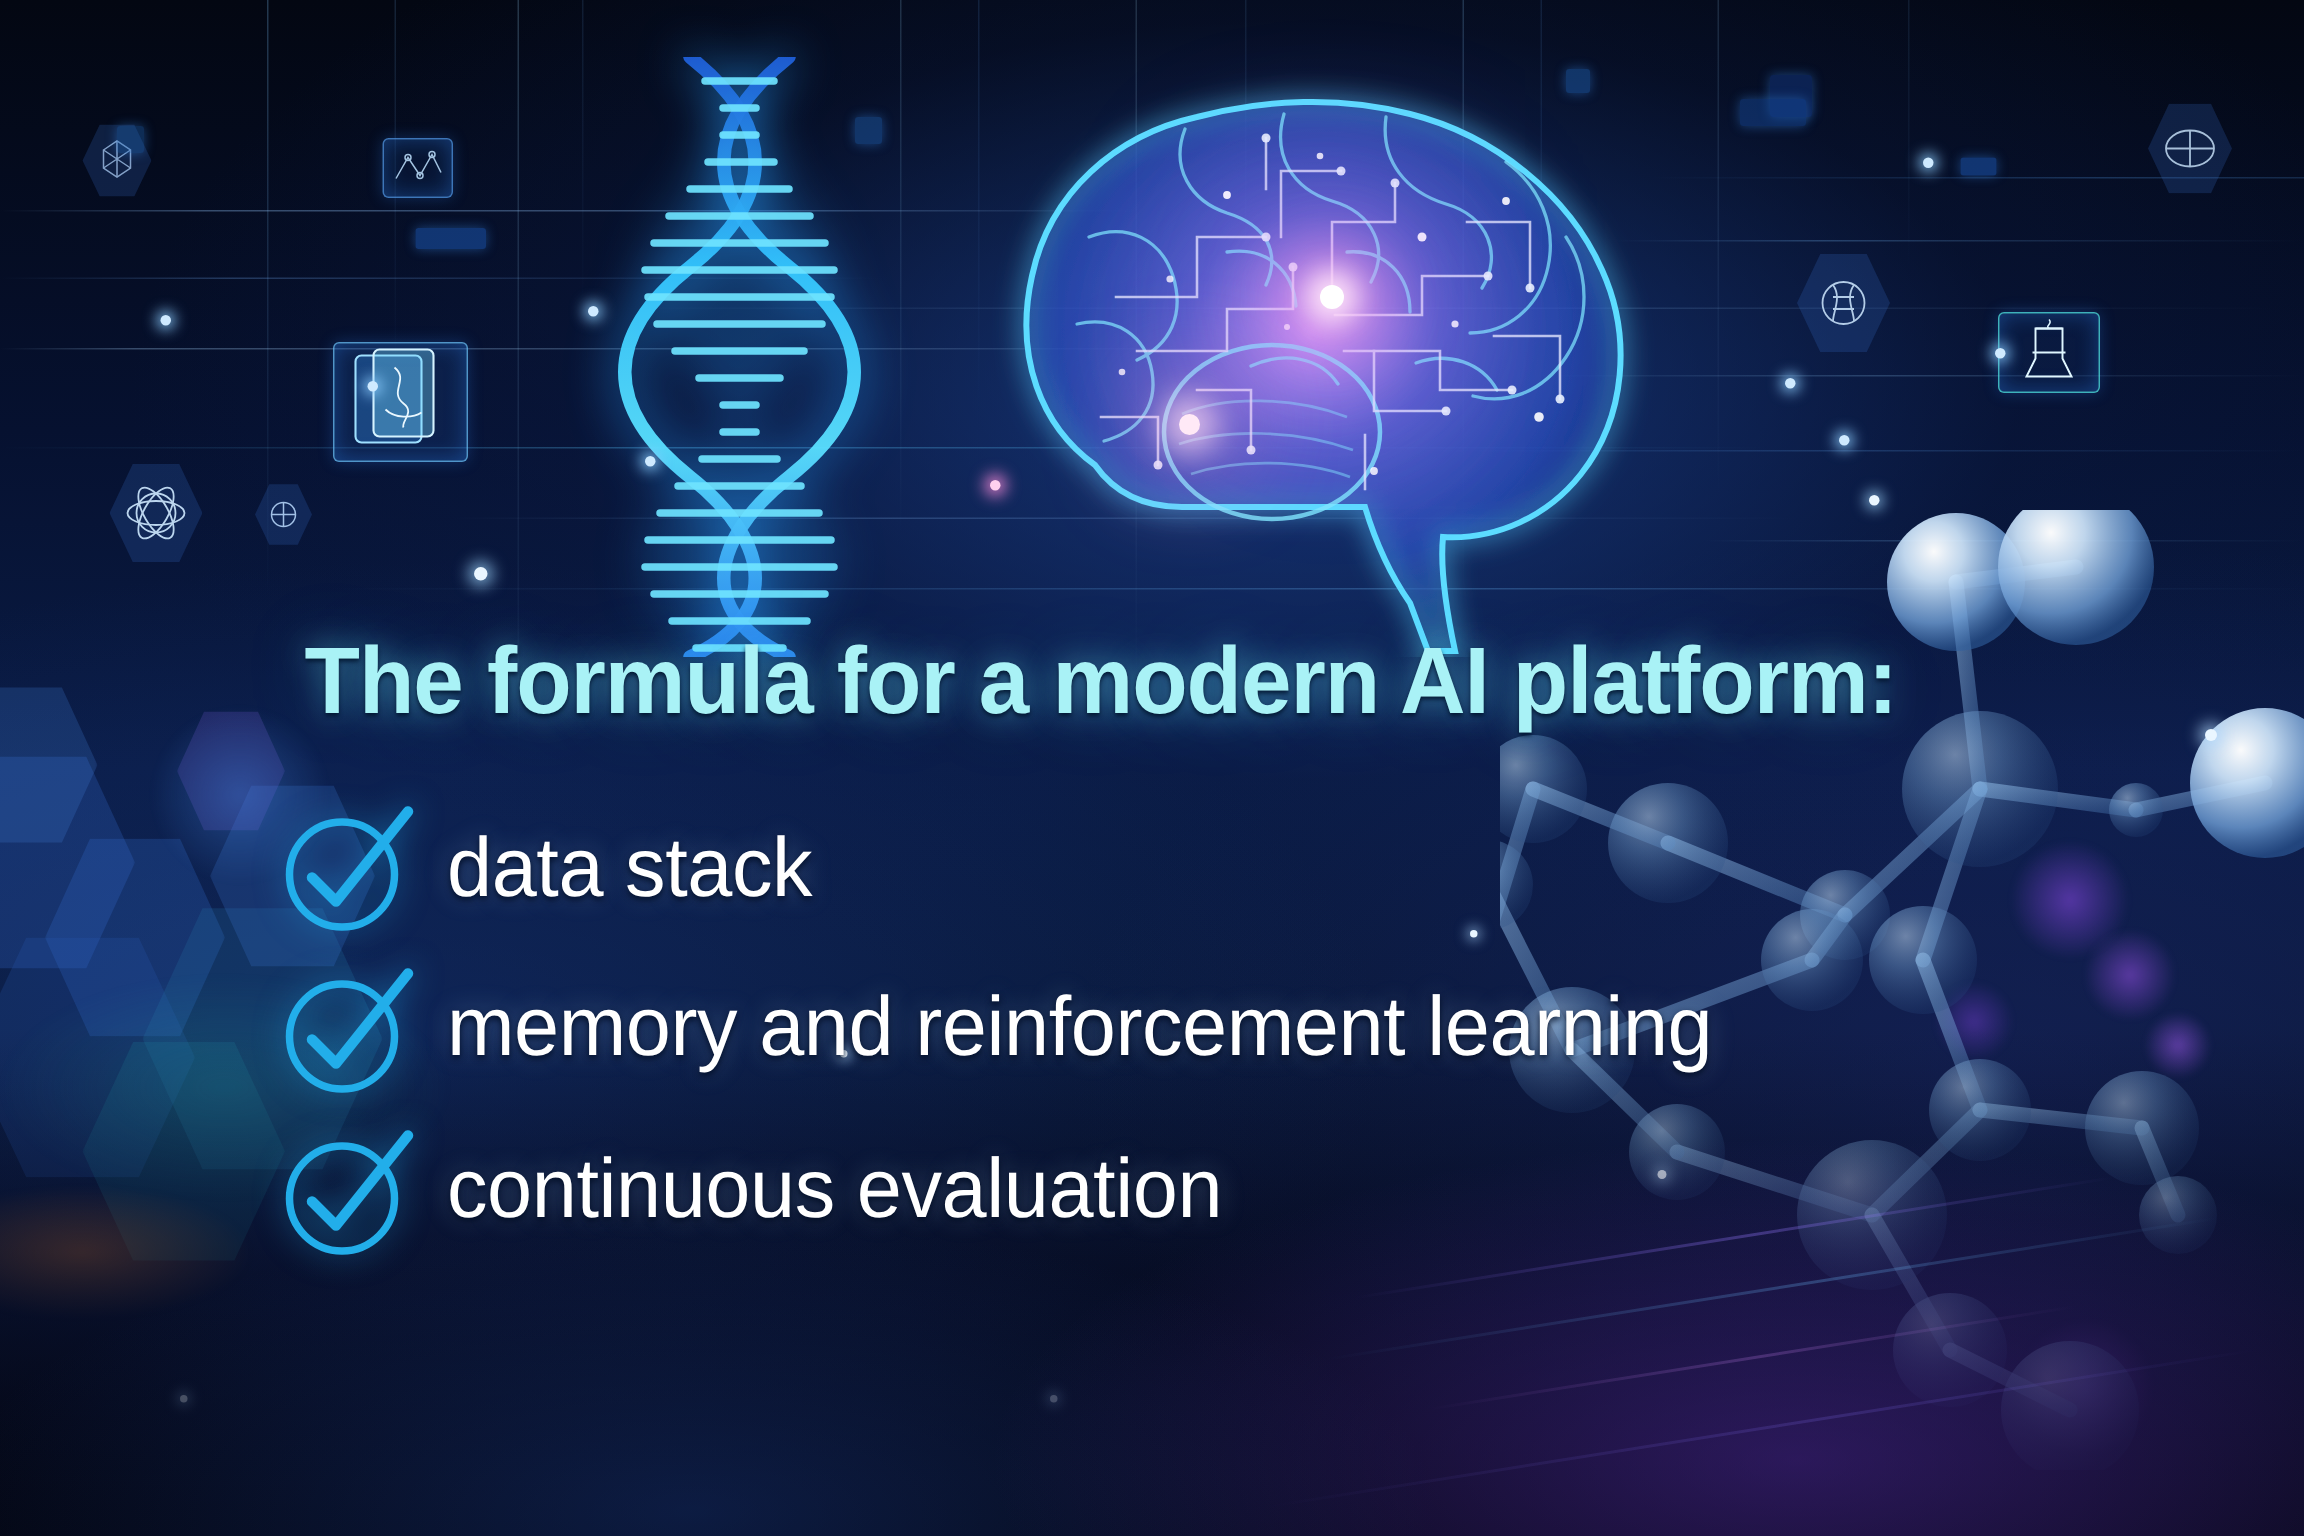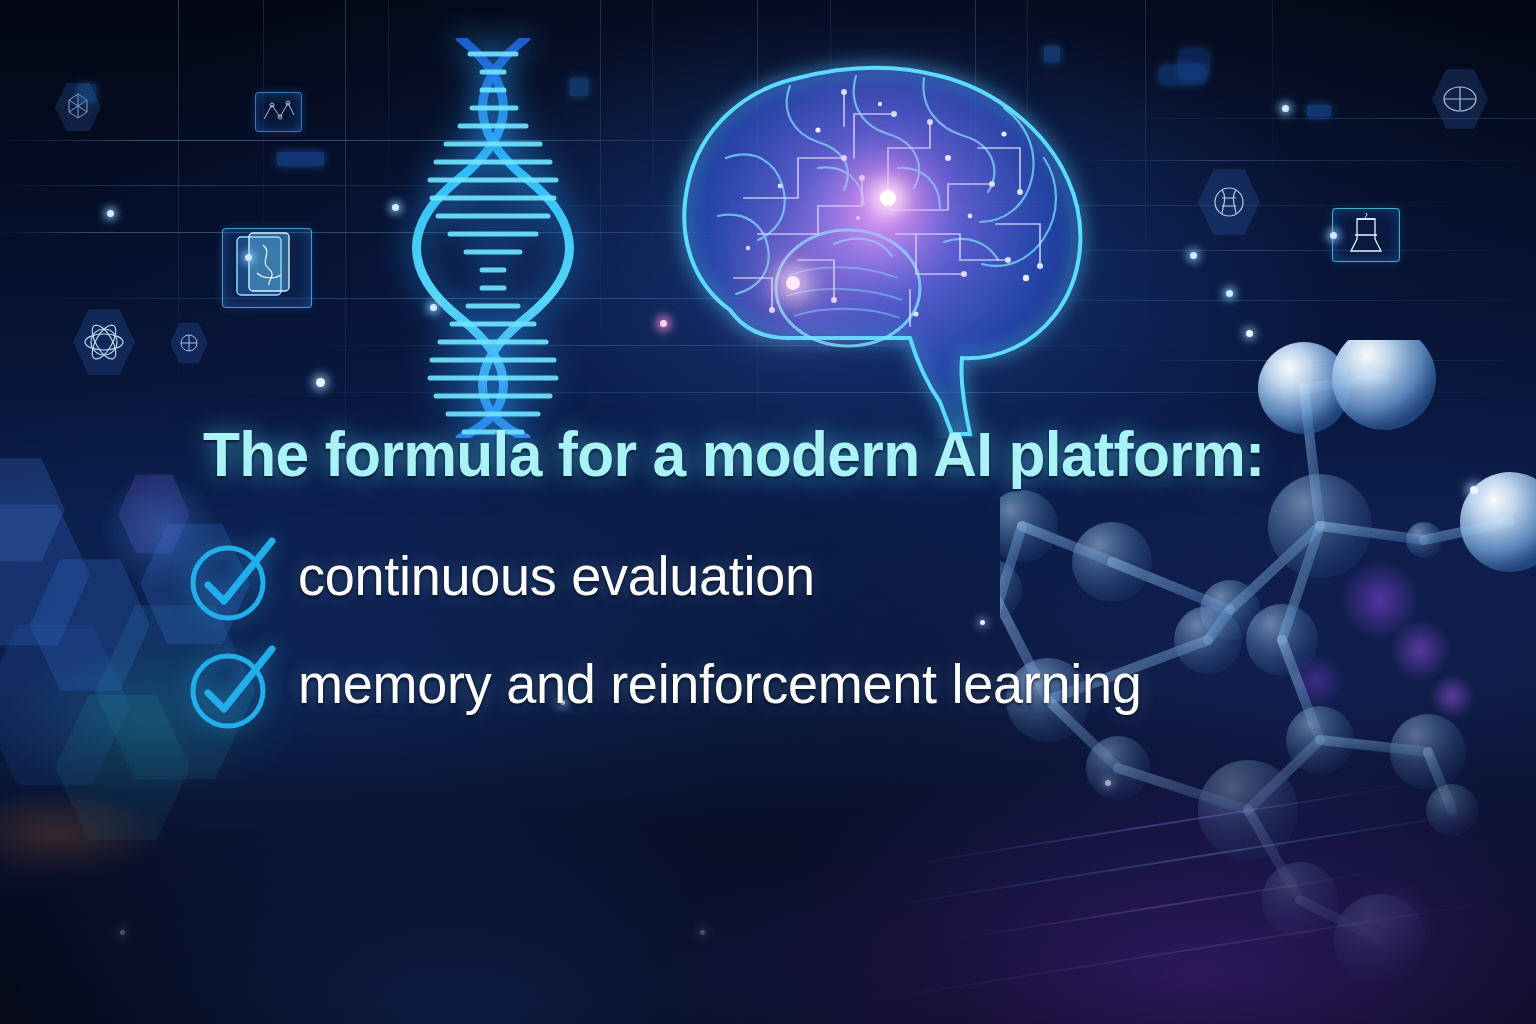--- a/index.html
+++ b/index.html
@@ -564,37 +564,46 @@
 
   <div class="layer" id="bg-floor"></div>
   <div class="layer" id="bg-floor-lines"></div>
 
   <div id="content">
 
     <div id="title">The formula for a modern AI platform:</div>
 
     <div id="list">
 
-
+      <div class="row row-1">
+        <div class="check">
+          <svg width="92" height="92" viewBox="0 0 92 92">
+            <circle cx="42" cy="50" r="35" fill="none" stroke="#22AEEA" stroke-width="5"></circle>
+            <path d="M22,52 L38,68 L86,8" fill="none" stroke="#22AEEA" stroke-width="7" stroke-linecap="round" stroke-linejoin="round"></path>
+          </svg>
+        </div>
+        <div class="row-label">data stack</div>
+      </div>
+
+
+      <div class="row row-4">
+        <div class="check">
+          <svg width="92" height="92" viewBox="0 0 92 92">
+            <circle cx="42" cy="50" r="35" fill="none" stroke="#22AEEA" stroke-width="5"></circle>
+            <path d="M22,52 L38,68 L86,8" fill="none" stroke="#22AEEA" stroke-width="7" stroke-linecap="round" stroke-linejoin="round"></path>
+          </svg>
+        </div>
+        <div class="row-label">memory and reinforcement learning</div>
+      </div>
 
       <div class="row row-3">
         <div class="check">
           <svg width="92" height="92" viewBox="0 0 92 92">
             <circle cx="42" cy="50" r="35" fill="none" stroke="#22AEEA" stroke-width="5"></circle>
             <path d="M22,52 L38,68 L86,8" fill="none" stroke="#22AEEA" stroke-width="7" stroke-linecap="round" stroke-linejoin="round"></path>
           </svg>
         </div>
         <div class="row-label">continuous evaluation</div>
       </div>
 
-      <div class="row row-4">
-        <div class="check">
-          <svg width="92" height="92" viewBox="0 0 92 92">
-            <circle cx="42" cy="50" r="35" fill="none" stroke="#22AEEA" stroke-width="5"></circle>
-            <path d="M22,52 L38,68 L86,8" fill="none" stroke="#22AEEA" stroke-width="7" stroke-linecap="round" stroke-linejoin="round"></path>
-          </svg>
-        </div>
-        <div class="row-label">memory and reinforcement learning</div>
-      </div>
-
     </div>
   </div>
 </div>
 
 </body></html>

